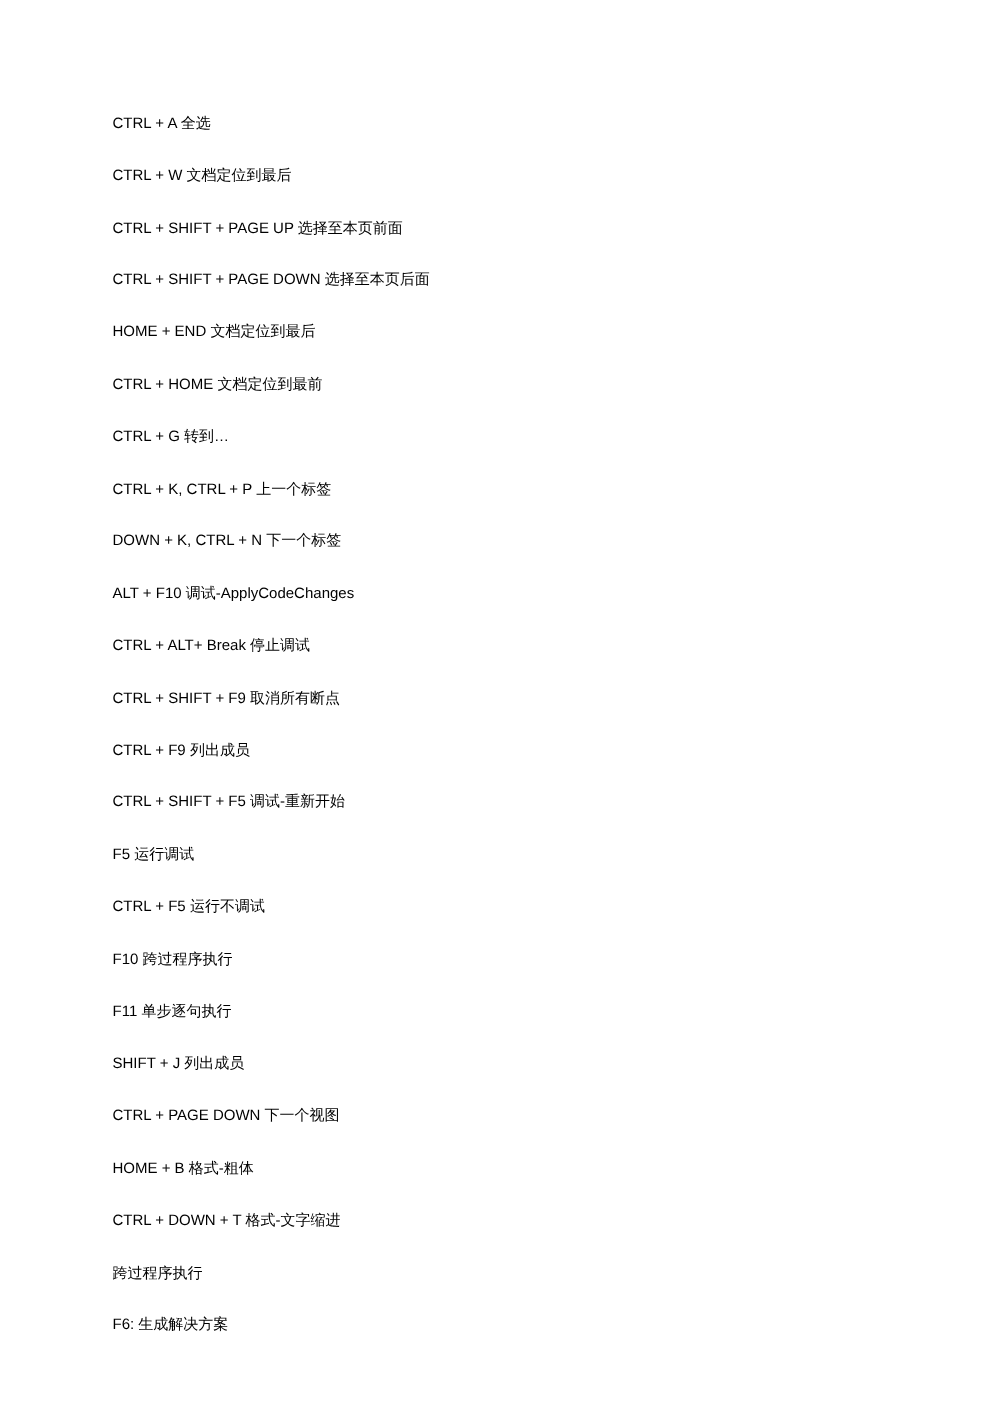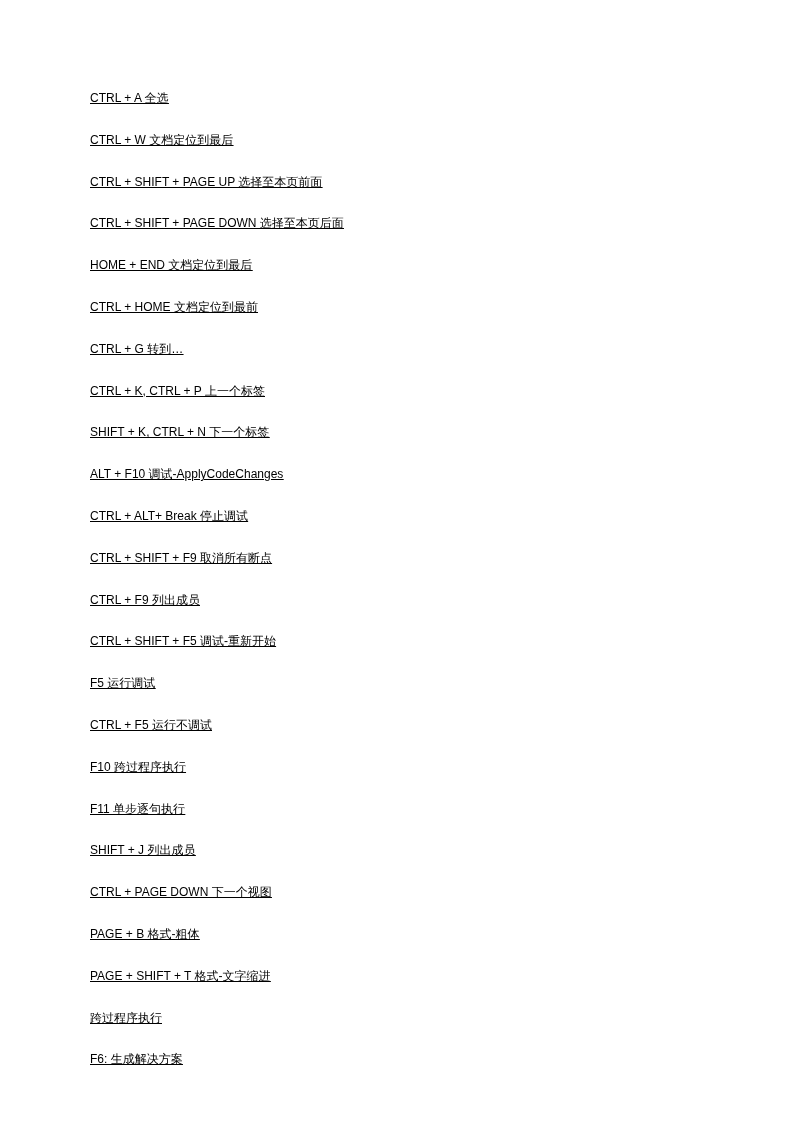--- a/index.html
+++ b/index.html
@@ -1,19 +1,18 @@
 <!DOCTYPE html>
 <html><head>
   <meta charset="utf-8">
   <style>
     * {
       margin: 0;
       padding: 0;
       box-sizing: border-box;
-      text-decoration: underline;
     }
     body {
       width: 794px;
       height: 1123px;
       background: #ffffff;
       font-family: Arial, "Microsoft YaHei", sans-serif;
       font-size: 12px;
       color: #000000;
       padding: 90px 0 0 90px;
     }
@@ -26,28 +25,28 @@
 <body>
 
 <div class="line">CTRL + A 全选</div>
 <div class="line">CTRL + W 文档定位到最后</div>
 <div class="line">CTRL + SHIFT + PAGE UP 选择至本页前面</div>
 <div class="line">CTRL + SHIFT + PAGE DOWN 选择至本页后面</div>
 <div class="line">HOME + END 文档定位到最后</div>
 <div class="line">CTRL + HOME 文档定位到最前</div>
 <div class="line">CTRL + G 转到…</div>
 <div class="line">CTRL + K, CTRL + P 上一个标签</div>
-<div class="line">SHIFT + K, CTRL + N 下一个标签</div>
+<div class="line">DOWN + K, CTRL + N 下一个标签</div>
 <div class="line">ALT + F10 调试-ApplyCodeChanges</div>
 <div class="line">CTRL + ALT+ Break 停止调试</div>
 <div class="line">CTRL + SHIFT + F9  取消所有断点</div>
 <div class="line">CTRL + F9 列出成员</div>
 <div class="line">CTRL + SHIFT + F5 调试-重新开始</div>
 <div class="line">F5 运行调试</div>
 <div class="line">CTRL + F5 运行不调试</div>
 <div class="line">F10 跨过程序执行</div>
 <div class="line">F11 单步逐句执行</div>
 <div class="line">SHIFT + J 列出成员</div>
 <div class="line">CTRL + PAGE DOWN 下一个视图</div>
-<div class="line">PAGE + B 格式-粗体</div>
-<div class="line">PAGE + SHIFT + T 格式-文字缩进</div>
+<div class="line">HOME + B 格式-粗体</div>
+<div class="line">CTRL + DOWN + T 格式-文字缩进</div>
 <div class="line">跨过程序执行</div>
 <div class="line">F6:  生成解决方案</div>
 
 </body></html>

